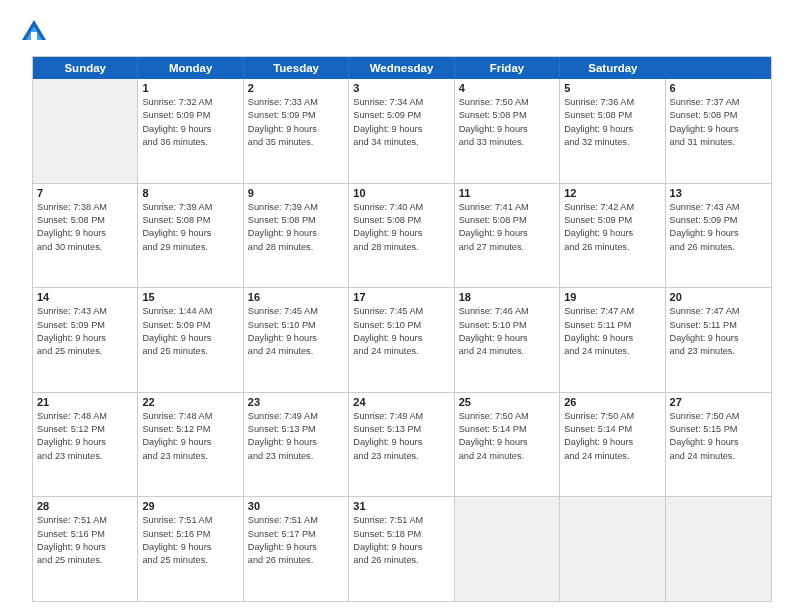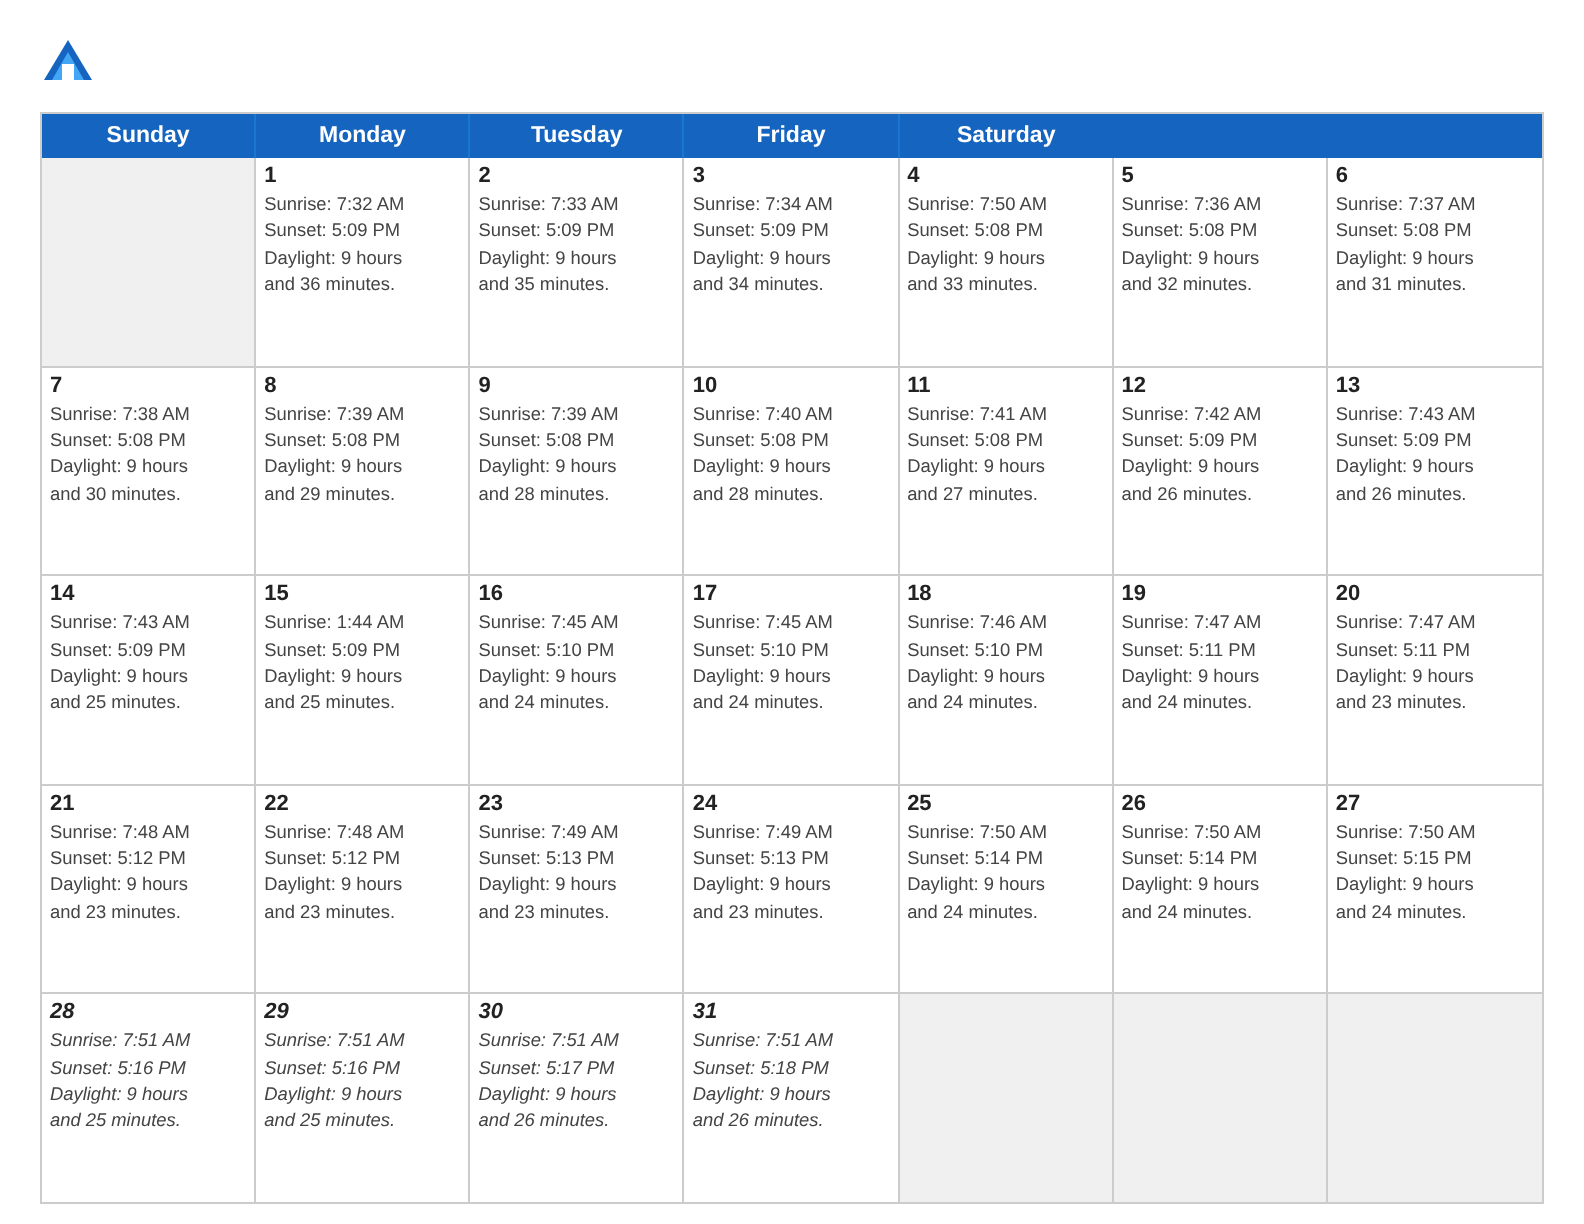--- a/index.html
+++ b/index.html
@@ -49,20 +49,21 @@
     }
     .subtitle {
       font-size: 16px;
       color: #444;
     }
     .calendar {
       flex: 1;
       display: flex;
       flex-direction: column;
       border: 1px solid #ccc;
+      margin-left: 12px;
     }
     .cal-header {
       display: grid;
       grid-template-columns: repeat(7, 1fr);
       background: #1565c0;
     }
     .cal-header-cell {
       color: #fff;
       font-size: 11.5px;
       font-weight: bold;
@@ -75,21 +76,21 @@
       flex: 1;
       display: flex;
       flex-direction: column;
     }
     .cal-row {
       display: grid;
       grid-template-columns: repeat(7, 1fr);
       flex: 1;
       border-bottom: 1px solid #ccc;
     }
-    .cal-row:last-child { border-bottom: none; font-style: italic; }
+    .cal-row:last-child { border-bottom: none; }
     .cal-cell {
       border-right: 1px solid #ccc;
       padding: 3px 4px;
       font-size: 9.2px;
       color: #333;
       min-height: 0;
       background: #fff;
     }
     .cal-cell:last-child { border-right: none; }
     .cal-cell.empty { background: #f9f9f9; }
@@ -125,20 +126,21 @@
       <div class="month-title"></div>
       <div class="subtitle"></div>
     </div>
   </div>
 
   <div class="calendar">
     <div class="cal-header">
     <div class="cal-header-cell">Sunday</div>
         <div class="cal-header-cell">Monday</div>
         <div class="cal-header-cell">Tuesday</div>
+        <div class="cal-header-cell">Wednesday</div>
         <div class="cal-header-cell">Friday</div>
         <div class="cal-header-cell">Saturday</div>
       </div>
     <div class="cal-body">
     <div class="cal-row">
           <div class="cal-cell shaded empty"></div>
           <div class="cal-cell">
             <div class="day-num">1</div>
             <div class="cell-line">Sunrise: 7:32 AM</div>
             <div class="cell-line">Sunset: 5:09 PM</div>

